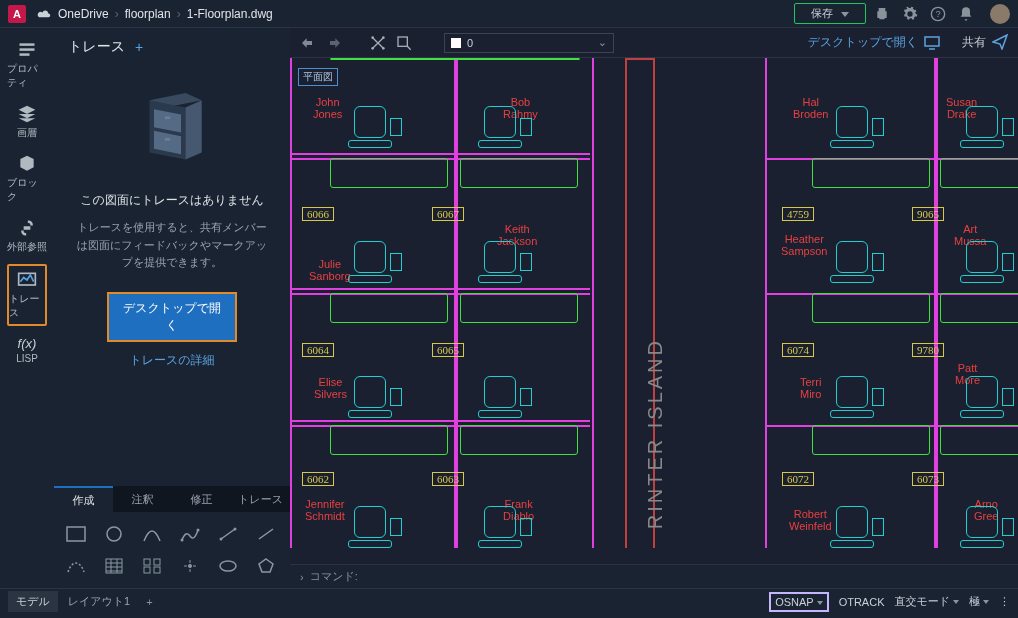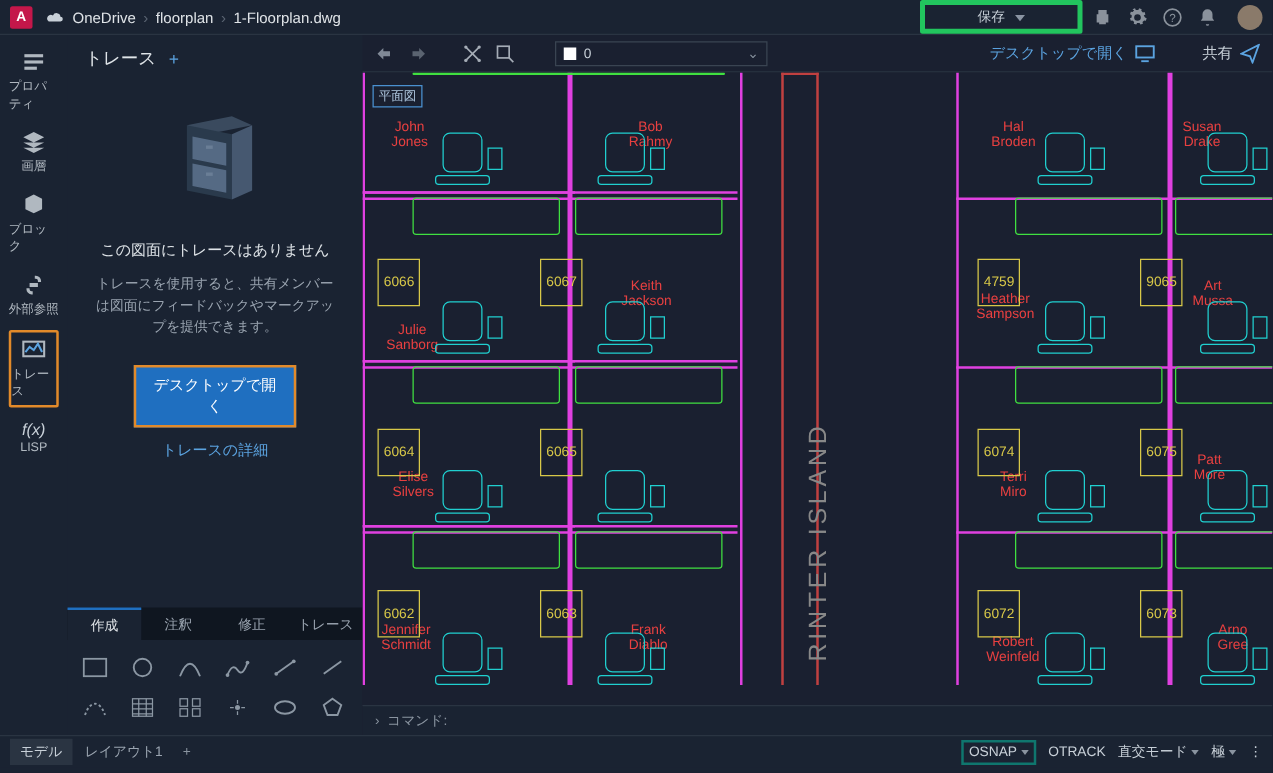--- a/index.html
+++ b/index.html
@@ -5,21 +5,21 @@
 * { margin:0; padding:0; box-sizing:border-box; font-family:"Segoe UI","Meiryo",sans-serif; }
 body { width:1018px; height:618px; background:#1a2332; color:#c8d0d8; overflow:hidden; font-size:12px; }
 
 
 .topbar { height:28px; background:#1a2332; display:flex; align-items:center; padding:0 8px; border-bottom:1px solid #2a3442; }
 .logo { width:18px; height:18px; background:#c4174a; color:#fff; display:flex; align-items:center; justify-content:center; font-weight:bold; font-size:11px; border-radius:2px; margin-right:10px; }
 .crumb { display:flex; align-items:center; gap:6px; font-size:12px; color:#e0e4e8; }
 .crumb .cloud { width:16px; height:10px; }
 .crumb .sep { color:#5a6472; }
 .spacer { flex:1; }
-.save-btn { border:4px solid #22c55e; background:transparent; color:#c8d0d8; padding:2px 42px; font-size:11px; border-radius:2px; margin-right:8px; }
+.save-btn { border:1px solid #22c55e; background:transparent; color:#c8d0d8; padding:2px 16px; font-size:11px; border-radius:2px; margin-right:8px; }
 .save-btn .chev { display:inline-block; width:0; height:0; border-left:4px solid transparent; border-right:4px solid transparent; border-top:5px solid #8a94a2; margin-left:8px; vertical-align:middle;}
 .topicons { display:flex; gap:12px; align-items:center; }
 .topicons .ic { width:16px; height:16px; opacity:.75; }
 .avatar { width:20px; height:20px; border-radius:50%; background:#8a7a6a; margin-left:4px; }
 
 
 .main { display:flex; height:560px; }
 .leftrail { width:54px; background:#1a2332; display:flex; flex-direction:column; align-items:center; padding-top:8px; gap:6px; }
 .leftrail .ritem { width:40px; display:flex; flex-direction:column; align-items:center; gap:2px; padding:4px 0; border-radius:2px; }
 .leftrail .ritem.active { border:2px solid #e28a2a; }
@@ -45,43 +45,43 @@
 .toolgrid { padding:10px 8px; display:grid; grid-template-columns:repeat(6,1fr); gap:8px; }
 .toolgrid .tg { width:28px; height:24px; display:flex; align-items:center; justify-content:center; opacity:.8; }
 
 
 .canvas-wrap { flex:1; display:flex; flex-direction:column; background:#1a2030; }
 .canvas-tb { height:30px; display:flex; align-items:center; padding:0 10px; gap:10px; border-bottom:1px solid #2a3442;}
 .canvas-tb .ic { width:16px; height:16px; opacity:.8; }
 .layer-sel { display:flex; align-items:center; gap:6px; border:1px solid #3a4452; padding:1px 6px; width:170px; height:20px; font-size:11px;}
 .layer-sw { width:10px; height:10px; background:#fff; }
 .desktop-link { color:#5ba3e0; font-size:12px; display:flex; align-items:center; gap:6px;}
-.share { font-size:12px; display:flex; align-items:flex-end; gap:6px; margin-left:28px;}
+.share { font-size:12px; display:flex; align-items:flex-start; gap:6px; margin-left:12px;}
 
 .canvas { flex:1; position:relative; background:#1a2030; overflow:hidden; }
 .roomlbl { position:absolute; color:#e84040; font-family:"Arial"; font-size:11px; text-align:center; line-height:1.1;}
-.roomno { position:absolute; font-size:11px; color:#d8c848; border:1px solid #d8c848; padding:12px 4px; font-family:Liberation Sans, sans-serif; }
+.roomno { position:absolute; font-size:11px; color:#d8c848; border:1px solid #d8c848; padding:0 4px; font-family:Liberation Serif, serif; }
 .tag { position:absolute; border:1px solid #4a90d0; color:#b0c8e0; font-size:10px; padding:1px 4px; }
 .wall-h { position:absolute; background:#e040e0; height:2px; }
 .wall-v { position:absolute; background:#e040e0; width:2px; }
 .furn { position:absolute; border:1.5px solid #20d0d0; border-radius:3px; }
 .pc { position:absolute; border:1px solid #20d0d0; }
 .green { border-color:#40e040 !important; }
 .island-txt { position:absolute; color:#888; font-size:20px; letter-spacing:3px; writing-mode:vertical-rl; transform:rotate(180deg); font-family:"Arial";}
 .red-line { position:absolute; background:#c04040; }
 
 .cmdline { height:24px; background:#1a2332; border-top:1px solid #2a3442; display:flex; align-items:center; padding:0 10px; font-size:11px; color:#8a94a0;}
 .cmdline .chev { margin-right:6px; }
 
 .status { height:26px; background:#1a2332; border-top:1px solid #2a3442; display:flex; align-items:center; padding:0 8px; font-size:11px; }
 .status .stab { padding:3px 8px; background:#2a3442; margin-right:2px; }
 .status .stab.off { background:transparent; color:#9aa4b0;}
 .status .plus { color:#8a94a0; padding:0 6px; }
 .status .rt { display:flex; gap:10px; align-items:center; }
-.status .osnap { border:2px solid #0f766e; padding:2px 4px;}
+.status .osnap { border:2px solid #c4b5fd; padding:2px 4px;}
 .status .chev-d { display:inline-block; width:0;height:0;border-left:3px solid transparent;border-right:3px solid transparent;border-top:4px solid #8a94a0; margin-left:3px; vertical-align:middle;}
 </style>
 </head>
 <body>
 
 <div class="topbar">
   <div class="logo">A</div>
   <div class="crumb">
     <svg class="cloud" viewBox="0 0 24 16">
         <path fill="#c8d0d8" d="M19 7a5 5 0 00-9.6-1.5A4 4 0 004 13h15a3 3 0 000-6z"></path>
@@ -353,21 +353,21 @@
         <div class="roomlbl" style="left: 213px; top: 440px;">Frank<br>Diablo</div>
         <div class="roomlbl" style="left: 499px; top: 450px;">Robert<br>Weinfeld</div>
         <div class="roomlbl" style="left: 684px; top: 440px;">Arno<br>Gree</div>
         <div class="roomno" style="left: 12px; top: 149px;">6066</div>
         <div class="roomno" style="left: 142px; top: 149px;">6067</div>
         <div class="roomno" style="left: 492px; top: 149px;">4759</div>
         <div class="roomno" style="left: 622px; top: 149px;">9065</div>
         <div class="roomno" style="left: 12px; top: 285px;">6064</div>
         <div class="roomno" style="left: 142px; top: 285px;">6065</div>
         <div class="roomno" style="left: 492px; top: 285px;">6074</div>
-        <div class="roomno" style="left: 622px; top: 285px;">6075</div>
+        <div class="roomno" style="left: 622px; top: 285px;">9780</div>
         <div class="roomno" style="left: 12px; top: 414px;">6062</div>
         <div class="roomno" style="left: 142px; top: 414px;">6063</div>
         <div class="roomno" style="left: 492px; top: 414px;">6072</div>
         <div class="roomno" style="left: 622px; top: 414px;">6073</div>
         <div class="furn" style="left: 64px; top: 48px; width: 32px; height: 32px; border-radius: 6px;"></div>
         <div class="furn" style="left: 58px; top: 82px; width: 44px; height: 8px;"></div>
         <div class="pc" style="left: 100px; top: 60px; width: 12px; height: 18px;"></div>
         <div class="furn" style="left: 194px; top: 48px; width: 32px; height: 32px; border-radius: 6px;"></div>
         <div class="furn" style="left: 188px; top: 82px; width: 44px; height: 8px;"></div>
         <div class="pc" style="left: 230px; top: 60px; width: 12px; height: 18px;"></div>

